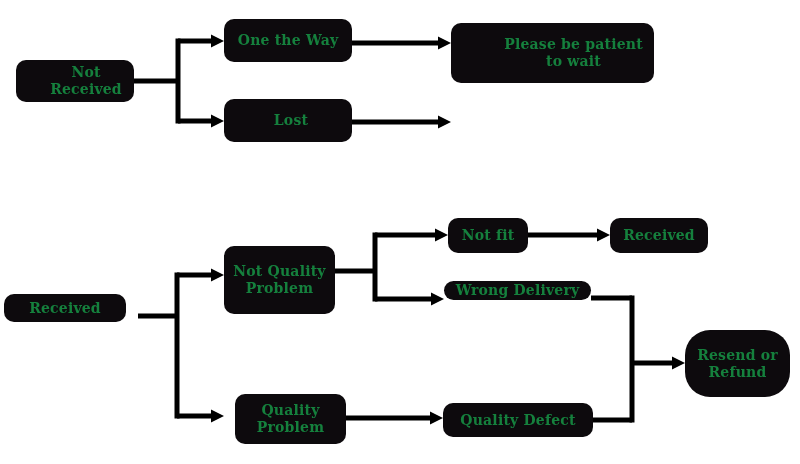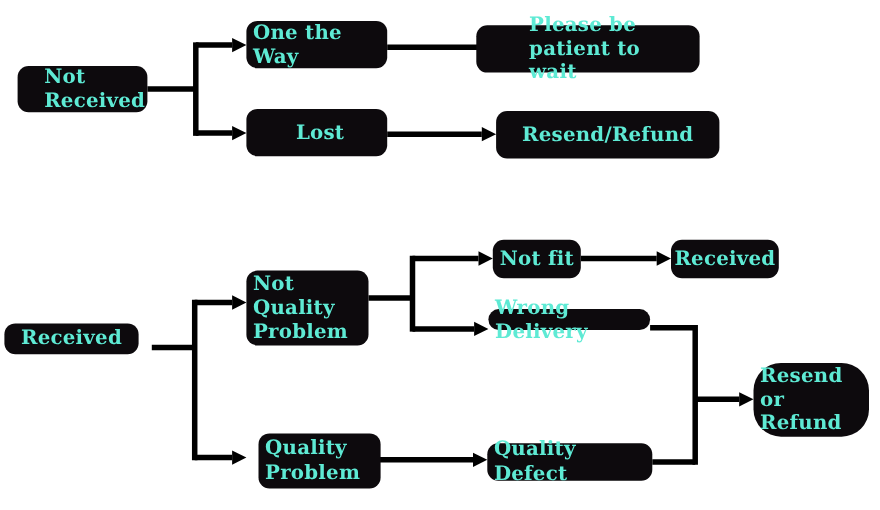--- a/index.html
+++ b/index.html
@@ -15,27 +15,28 @@
     width: 800px; height: 464px;
   }
   svg.wires {
     position: absolute; left: 0; top: 0;
     width: 800px; height: 464px;
     pointer-events: none;
   }
   .node {
     position: absolute;
     background: #0d0a0d;
-    color: #5eead4;
+    color: #15803d;
     border-radius: 10px;
     display: flex;
     align-items: center;
     justify-content: center;
+    text-align: center;
     font-weight: bold;
-    font-size: 18px;
+    font-size: 14px;
     line-height: 1.2;
     letter-spacing: 0.2px;
     box-sizing: border-box;
     padding: 2px 6px;
     z-index: 2;
   }
   .node.big-radius { border-radius: 25px; }
   .node span { display: block; }
 </style>
 </head>
@@ -104,31 +105,28 @@
   </svg>
 
   <div class="node" style="left:16px; top:60px; width:118px; height:42px;padding-left:28px;">
     <span>Not Received</span>
   </div>
 
   <div class="node" style="left:224px; top:19px; width:128px; height:43px;">
     <span>One the Way</span>
   </div>
 
-  <div class="node" style="left:433px; top:23px; width:203px; height:43px;padding-left:48px;">
+  <div class="node" style="left:451px; top:23px; width:203px; height:60px;padding-left:48px;">
     <span>Please be patient to wait</span>
   </div>
 
   <div class="node" style="left:224px; top:99px; width:128px; height:43px;padding-left:12px;">
     <span>Lost</span>
   </div>
 
-  <div class="node" style="left:451px; top:101px; width:203px; height:43px;">
-    <span>Resend/Refund</span>
-  </div>
 
   <div class="node" style="left:4px; top:294px; width:122px; height:28px;">
     <span>Received</span>
   </div>
 
   <div class="node" style="left:224px; top:246px; width:111px; height:68px;">
     <span>Not Quality Problem</span>
   </div>
 
   <div class="node" style="left:224px; top:394px; width:111px; height:50px;margin-left:11px;">

